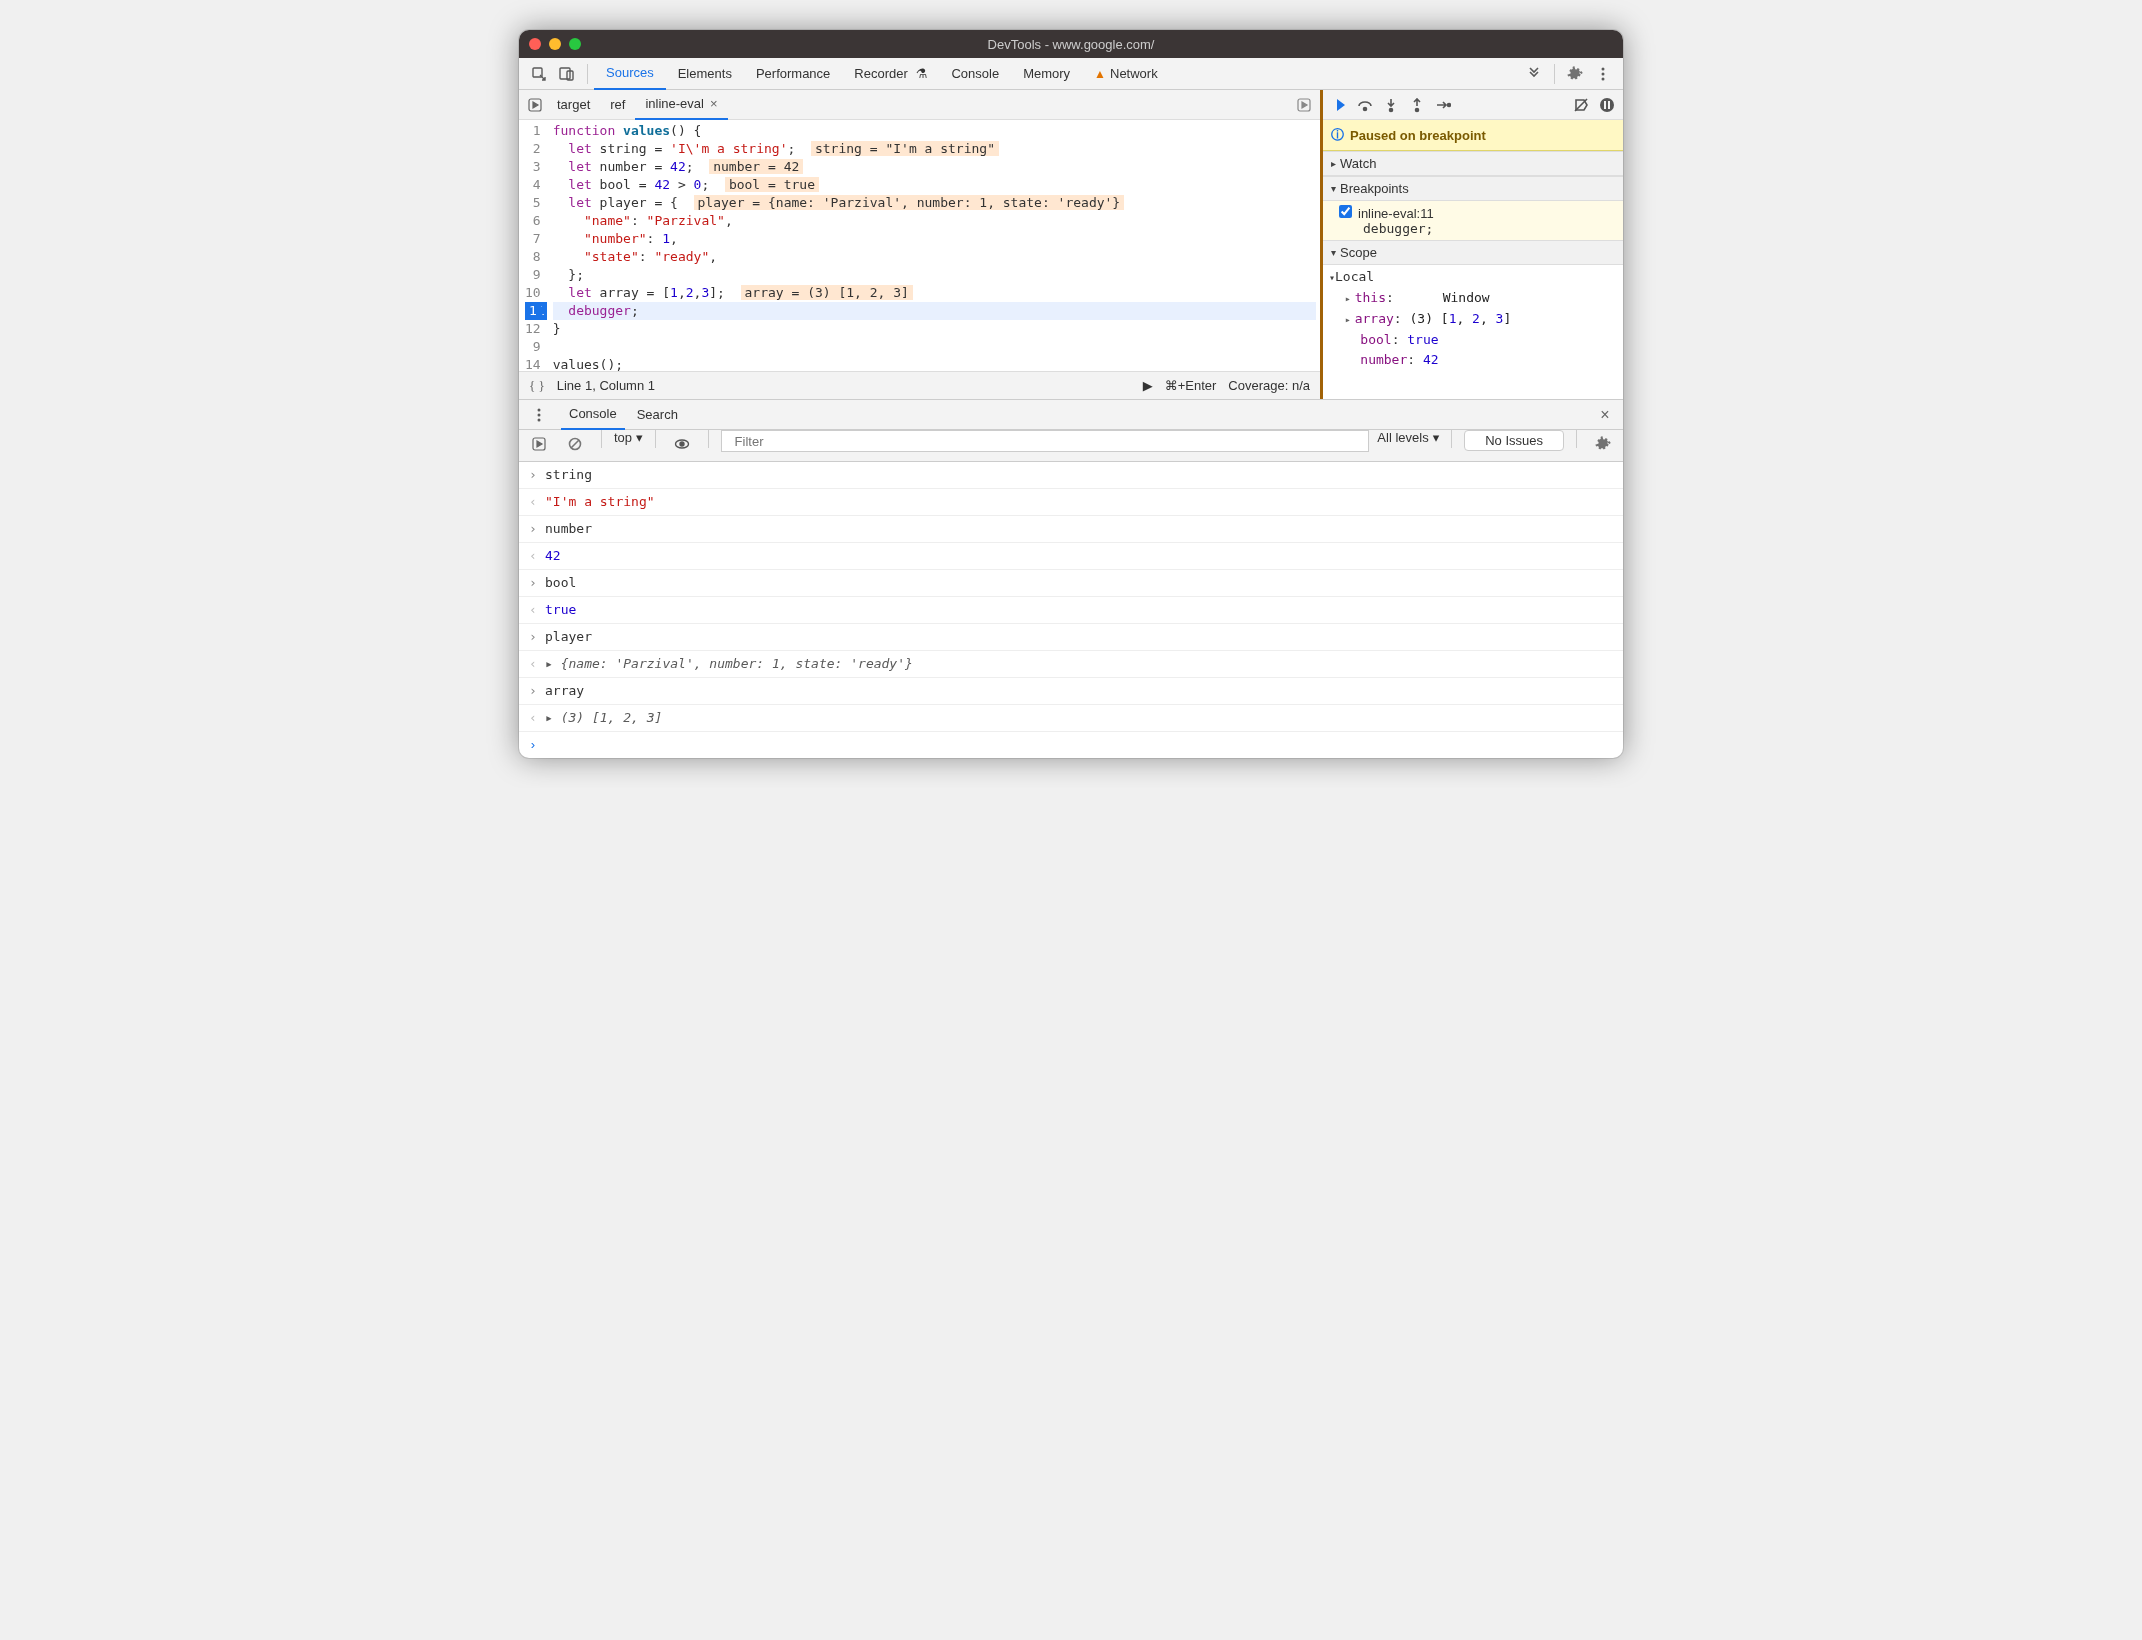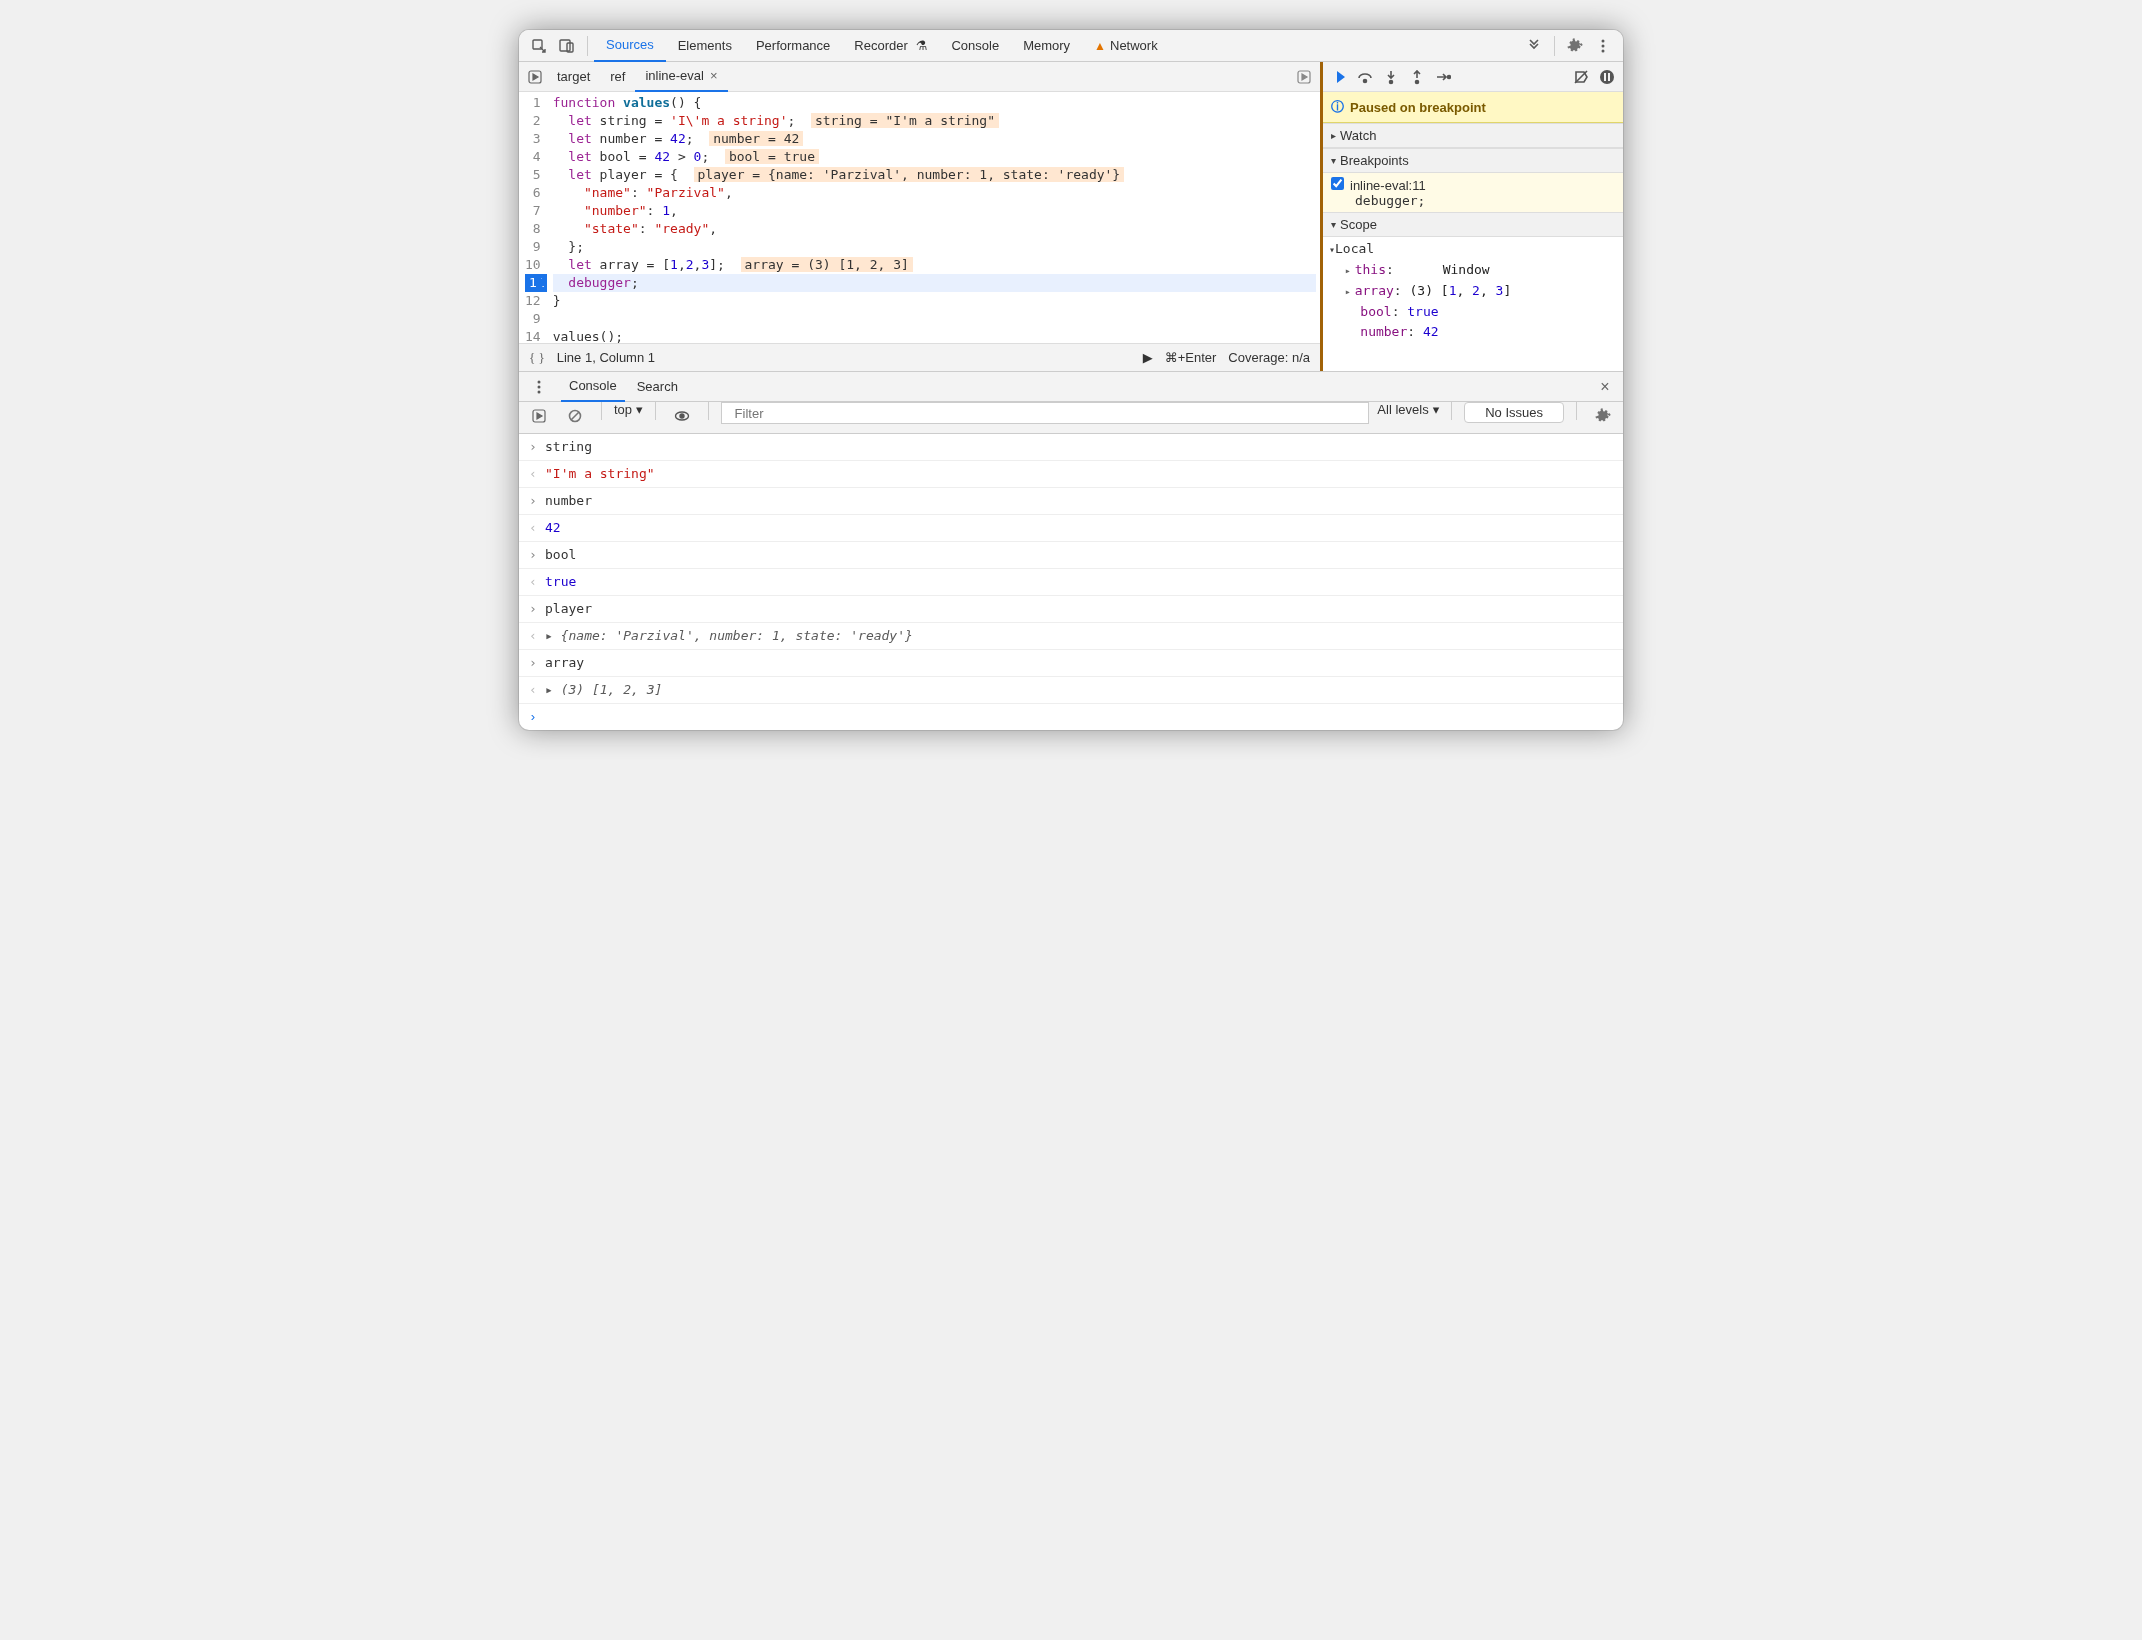--- a/index.html
+++ b/index.html
@@ -38,21 +38,21 @@
   .status-bar { height: 28px; display: flex; align-items: center; padding: 0 10px; border-top: 1px solid #ddd; background: #f3f3f3; font-size: 13px; color: #333; gap: 12px; }
   .status-bar .spacer { flex: 1; }
   
   .debug-pane { width: 300px; display:flex; flex-direction:column; font-size:13px; overflow:hidden; }
   .debug-controls { display:flex; align-items:center; height:30px; border-bottom:1px solid #ddd; background:#f3f3f3; padding:0 4px; gap:2px; justify-content:space-between; }
   .dc-btn { width:24px; height:24px; display:flex; align-items:center; justify-content:center; color:#555; cursor:pointer; }
   .dc-btn.primary { color:#1a73e8; }
   .paused-banner { background:#fff8c4; border-bottom:1px solid #e0d56a; padding:6px 8px; color:#7a5a00; font-weight:600; display:flex; align-items:center; gap:6px; }
   .section-head { background:#f1f1f1; border-top:1px solid #ddd; border-bottom:1px solid #ddd; padding:4px 8px; display:flex; align-items:center; gap:4px; cursor:pointer; }
   .tri { display:inline-block; font-size:10px; color:#444; }
-  .bp-item { background:#fffbe6; padding:4px 8px 4px 8px; }
+  .bp-item { background:#fffbe6; padding:4px 8px 4px 16px; }
   .bp-item .chk { accent-color:#1a73e8; margin-right:6px; }
   .bp-item .bp-file { color:#333; }
   .bp-item .bp-code { font-family:Menlo,monospace; margin-left:24px; color:#333; }
   .scope-body { padding:2px 6px; font-family:Menlo,monospace; line-height:20px; }
   .scope-body .kv { white-space:pre; }
   .scope-body .k { color:#881280; } .scope-body .v-num { color:#1c00cf; } .scope-body .v-bool { color:#1c00cf; } .scope-body .v-str { color:#222;padding-left:41px; } .scope-body .arr { color:#222; }
   .tri-right::before { content:"▸"; font-size:10px; color:#666; margin-right:4px; }
   
   .drawer-tabs { display:flex; align-items:center; height:30px; border-bottom:1px solid #ccc; background:#f3f3f3; padding:0 6px; gap:8px; }
   .drawer-tab { padding:0 8px; height:30px; display:flex; align-items:center; cursor:pointer; }
@@ -75,20 +75,26 @@
   .cval-num { color:#1c00cf; }
   .cval-bool { color:#1c00cf; }
   .cval-obj { color:#5a5a5a; font-style:italic; }
   svg { display:block; }
 </style>
 </head>
 <body>
 
 <div class="window">
 
+  <div class="titlebar">
+    <div class="tldot r"></div>
+    <div class="tldot y"></div>
+    <div class="tldot g"></div>
+    <div class="title">DevTools - www.google.com/</div>
+  </div>
 
   <div class="toolbar">
     <div class="tb-icon">
       <svg width="16" height="16" viewBox="0 0 16 16" fill="none" stroke="#5a5a5a" stroke-width="1.4">
           <rect x="2" y="2" width="9" height="9" rx="1"></rect>
           <path d="M9 9 l5 5 M14 11 v3 h-3"></path>
         </svg>
     </div>
     <div class="tb-icon">
       <svg width="16" height="16" viewBox="0 0 16 16" fill="none" stroke="#5a5a5a" stroke-width="1.4">

